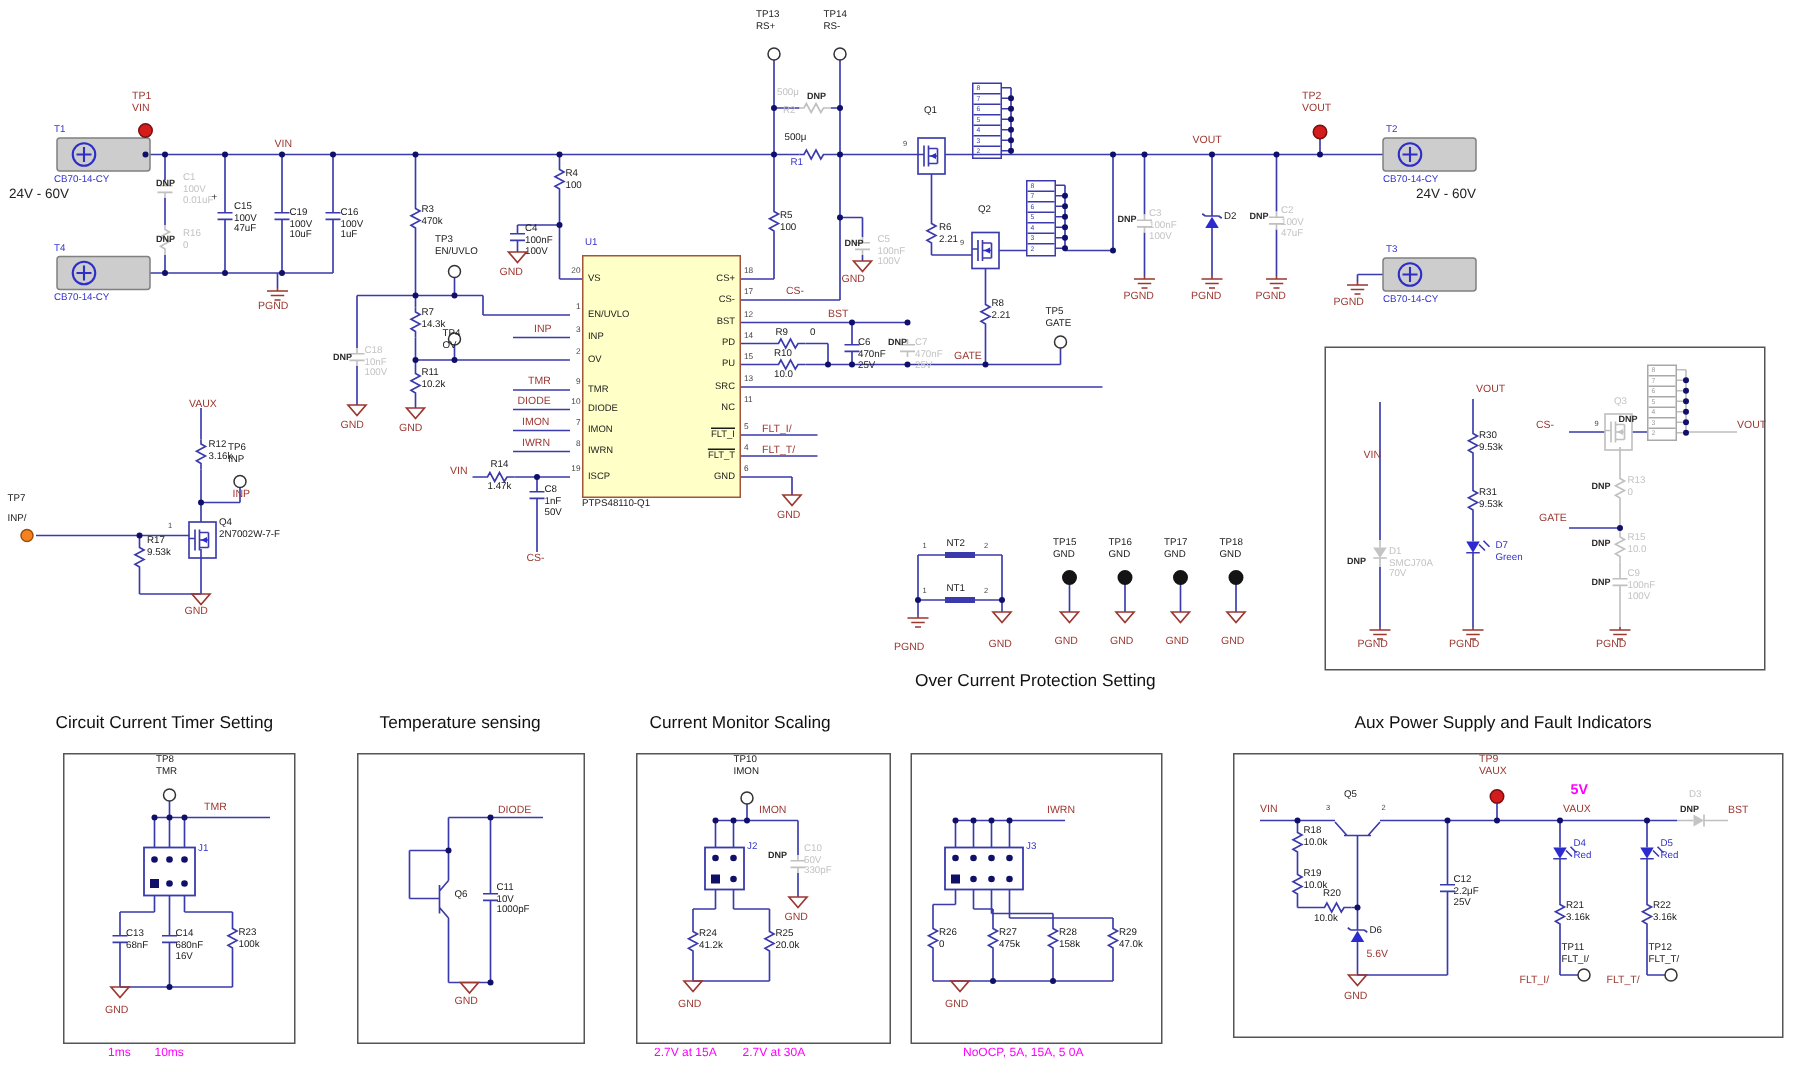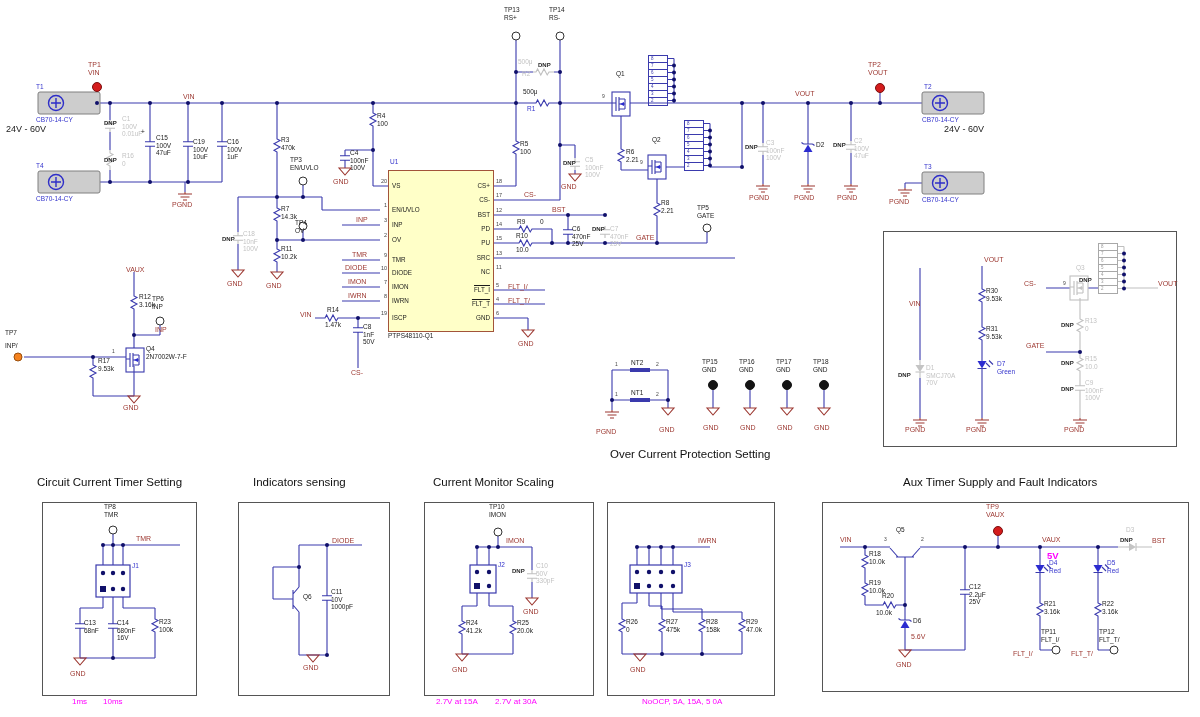--- a/index.html
+++ b/index.html
@@ -423,27 +423,27 @@
       <div class="icpin ovl" style="top: 129px; right: 3px;">FLT_T</div>
       <div class="icnum" style="top: 125px; right: -15px; width: 12px;">4</div>
       <div class="icpin" style="top: 143px; right: 3px;">GND</div>
       <div class="icnum" style="top: 139px; right: -15px; width: 12px;">6</div>
     </div>
 
   <div class="secbox" style="left:883px;top:231px;width:292px;height:214px;"></div>
 
   <div class="sectitle" style="left:37px;top:476px;">Circuit Current Timer Setting</div>
   <div class="secbox" style="left:42px;top:502px;width:153px;height:192px;"></div>
-  <div class="sectitle" style="left:253px;top:476px;">Indicators sensing</div>
+  <div class="sectitle" style="left:253px;top:476px;">Temperature sensing</div>
   <div class="secbox" style="left:238px;top:502px;width:150px;height:192px;"></div>
   <div class="sectitle" style="left:433px;top:476px;">Current Monitor Scaling</div>
   <div class="secbox" style="left:424px;top:502px;width:168px;height:192px;"></div>
   <div class="sectitle" style="left:610px;top:448px;">Over Current Protection Setting</div>
   <div class="secbox" style="left:607px;top:502px;width:166px;height:192px;"></div>
-  <div class="sectitle" style="left:903px;top:476px;">Aux Timer Supply and Fault Indicators</div>
+  <div class="sectitle" style="left:903px;top:476px;">Aux Power Supply and Fault Indicators</div>
   <div class="secbox" style="left:822px;top:502px;width:365px;height:188px;"></div>
 
   <div id="labels-layer">
       <div class="lb blue" style="left: 36px; top: 83px;">T1</div>
       <div class="lb blue" style="left: 36px; top: 116px;">CB70-14-CY</div>
       <div class="lb net" style="left: 88px; top: 61px;">TP1
 VIN</div>
       <div class="lb net" style="left: 183px; top: 93px;">VIN</div>
       <div class="lb big" style="left: 6px; top: 124px;">24V - 60V</div>
       <div class="lb blue" style="left: 36px; top: 162px;">T4</div>
@@ -690,21 +690,21 @@
       <div class="lb ref" style="left: 882px; top: 592px;">R20</div>
       <div class="lb ref" style="left: 876px; top: 609px;">10.0k</div>
       <div class="lb ref" style="left: 913px; top: 617px;">D6</div>
       <div class="lb net" style="left: 911px; top: 633px;">5.6V</div>
       <div class="lb ref" style="left: 969px; top: 583px;">C12
 2.2μF
 25V</div>
       <div class="lb net" style="left: 896px; top: 661px;">GND</div>
       <div class="lb net" style="left: 986px; top: 503px;">TP9
 VAUX</div>
-      <div class="lb mag5v" style="left: 1047px; top: 521px; margin-top: 29px;">5V</div>
+      <div class="lb mag5v" style="left: 1047px; top: 521px;">5V</div>
       <div class="lb net" style="left: 1042px; top: 536px;">VAUX</div>
       <div class="lb blue" style="left: 1049px; top: 559px;">D4
 Red</div>
       <div class="lb blue" style="left: 1107px; top: 559px;">D5
 Red</div>
       <div class="lb ref" style="left: 1044px; top: 600px;">R21
 3.16k</div>
       <div class="lb ref" style="left: 1102px; top: 600px;">R22
 3.16k</div>
       <div class="lb ref" style="left: 1041px; top: 628px;">TP11

